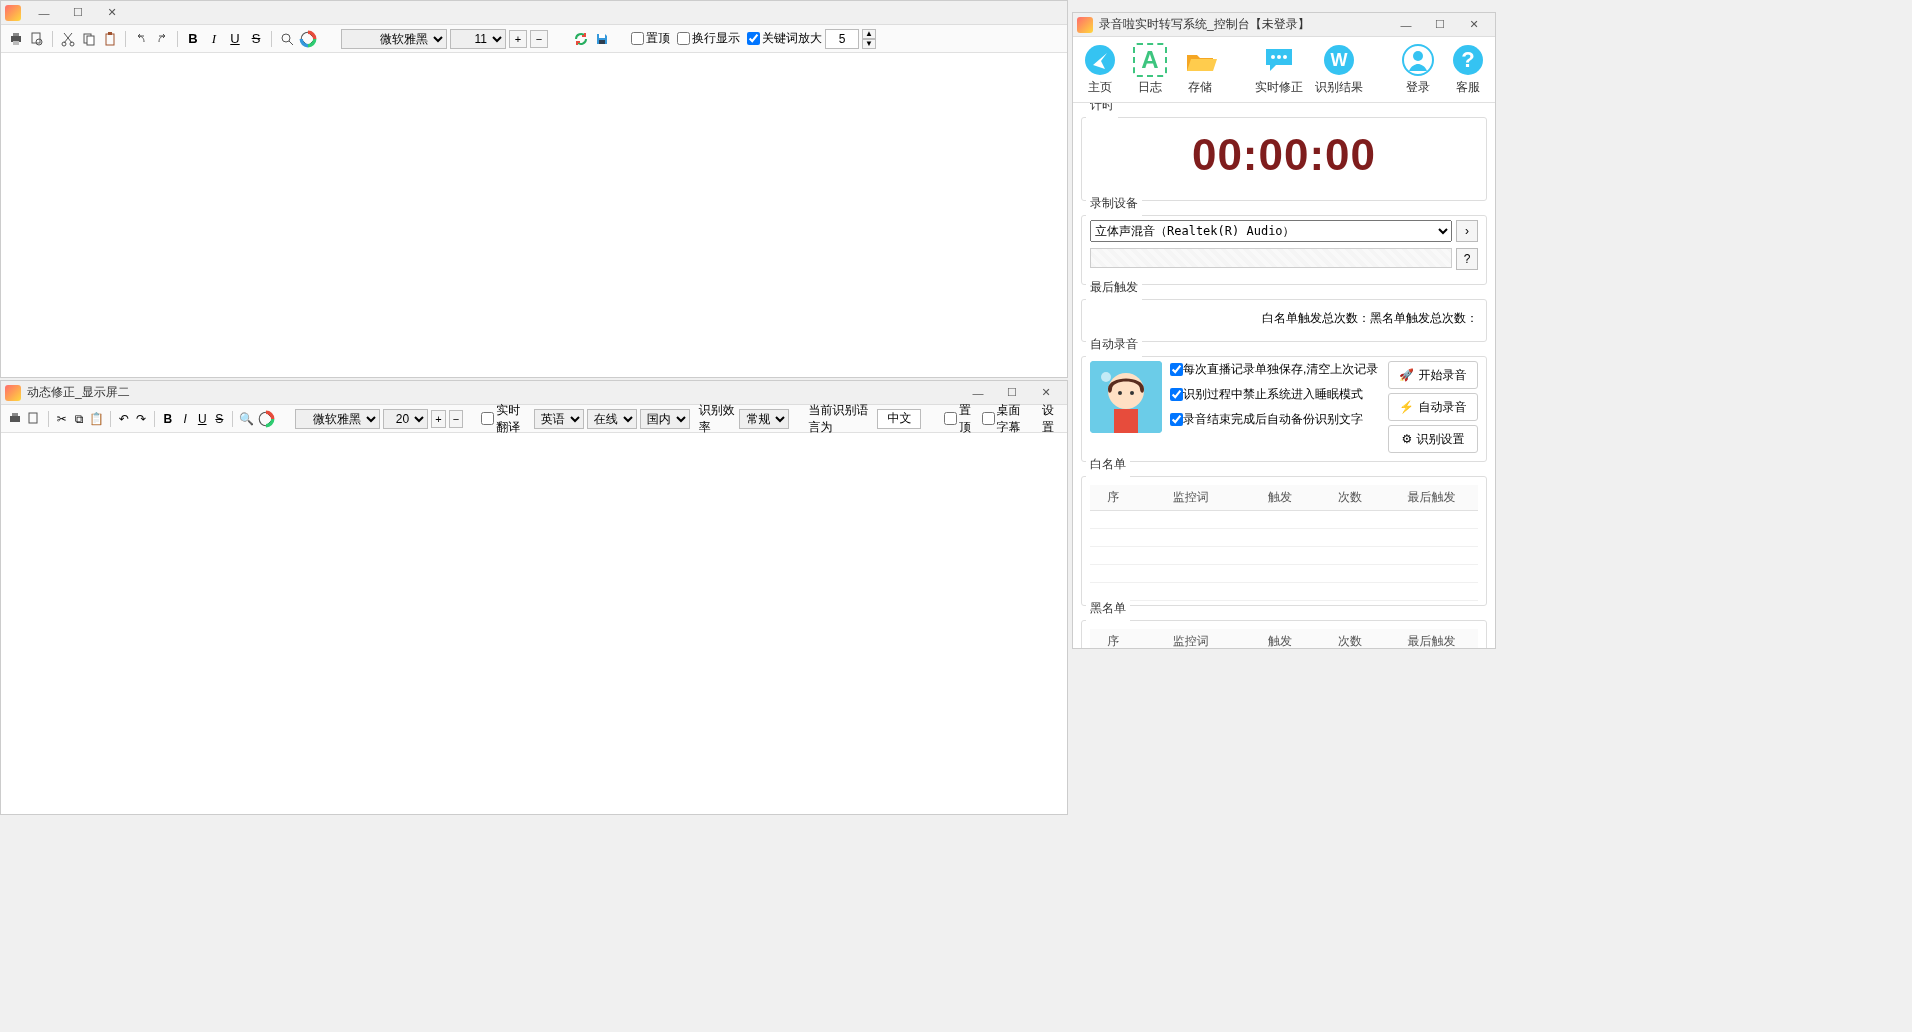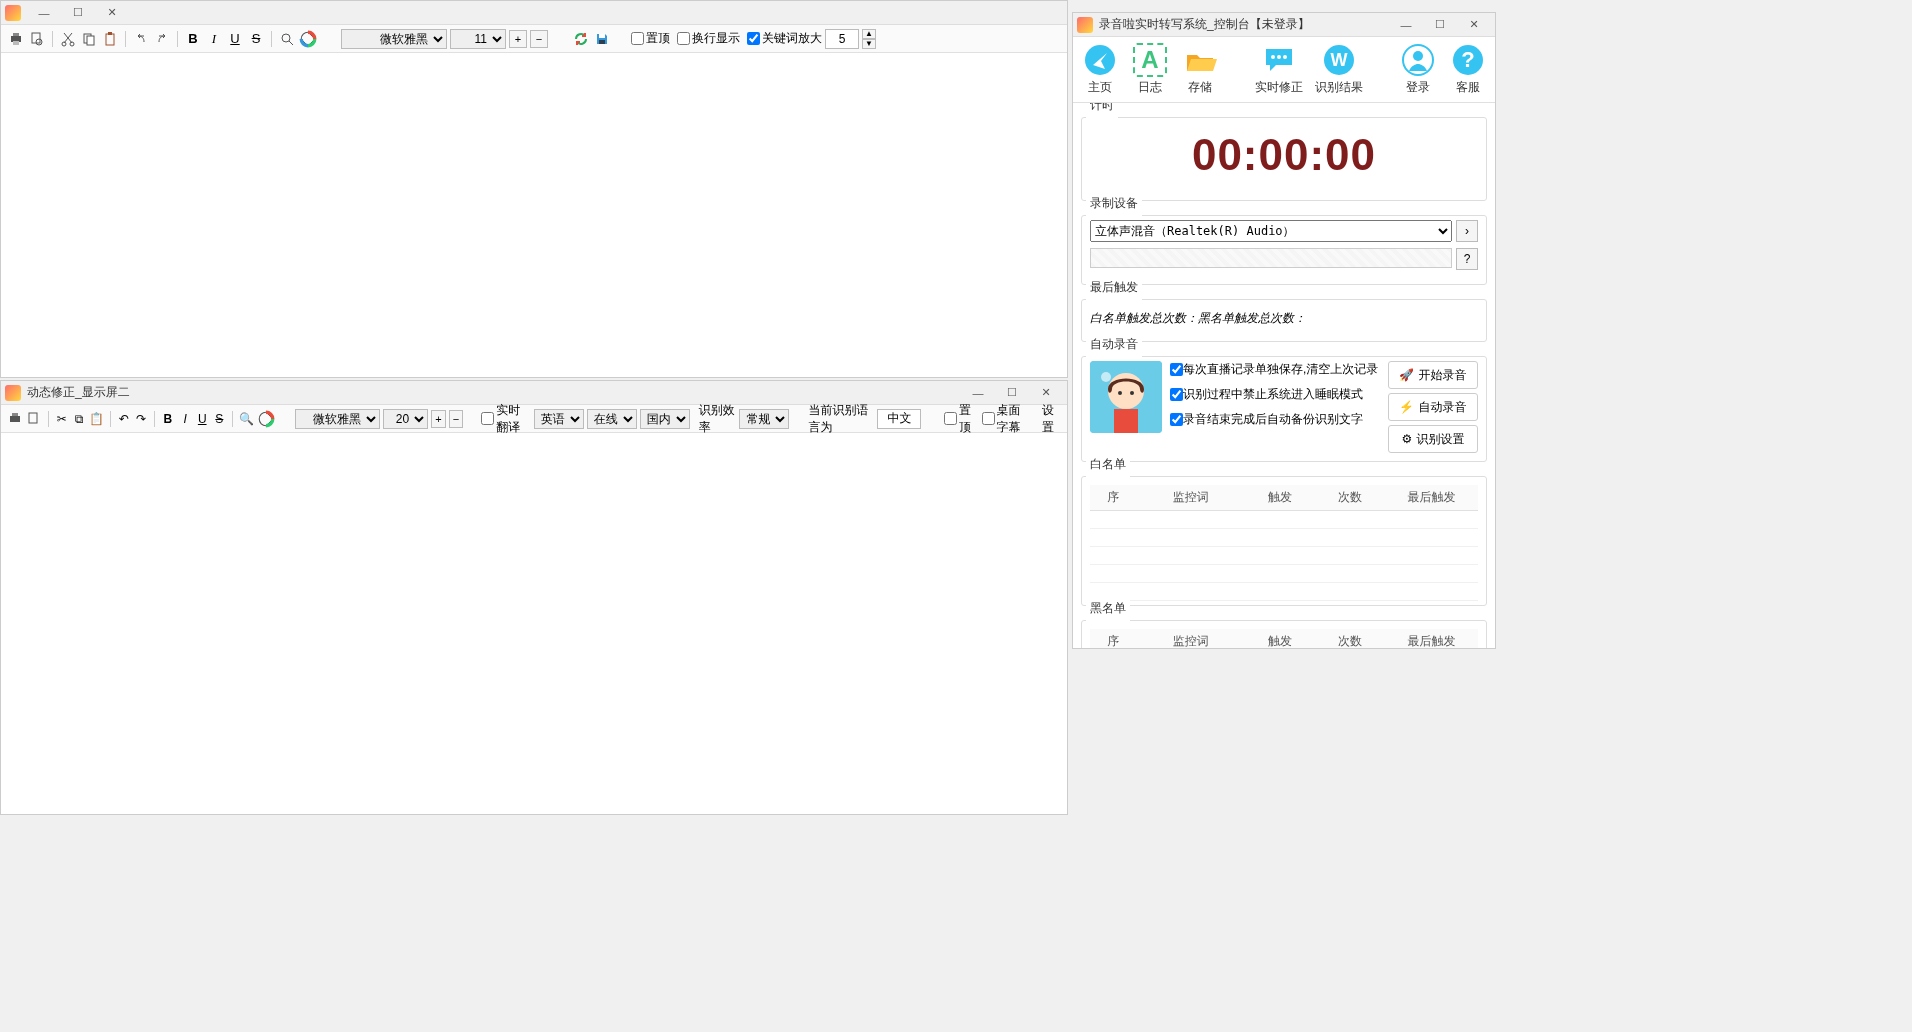--- a/index.html
+++ b/index.html
@@ -37,21 +37,21 @@
 .rp-group > legend, .rp-group > .legend { font-size: 12px; color: #333; padding: 0 4px; margin-left: -4px; background: #fff; position: relative; top: -12px; display: inline-block; }
 .rp-group-inner { margin-top: -8px; }
 
 .timer { font-size: 44px; font-weight: bold; color: #7f1d1d; text-align: center; font-family: "Arial Black", sans-serif; letter-spacing: 1px; padding: 8px 0 12px; }
 
 .device-row { display: flex; gap: 4px; margin-bottom: 6px; }
 .device-row select { flex: 1; height: 22px; font-size: 12px; font-family: monospace; }
 .device-row .sq-btn { width: 22px; height: 22px; border: 1px solid #bbb; display: flex; align-items: center; justify-content: center; cursor: pointer; background: #f5f5f5; }
 .progress-empty { flex: 1; height: 20px; border: 1px solid #ccc; background: repeating-linear-gradient(45deg,#f5f5f5,#f5f5f5 4px,#f9f9f9 4px,#f9f9f9 8px); }
 
-.summary-row { display: flex; justify-content: flex-start; padding: 6px 0; font-style: italic; }
+.summary-row { display: flex; justify-content: flex-end; padding: 6px 0; }
 .summary-row span { font-size: 12px; }
 
 .rules-flex { display: flex; gap: 8px; align-items: flex-start; }
 .avatar-box { width: 72px; height: 72px; background: #6bcce8; border-radius: 4px; overflow: hidden; flex-shrink: 0; display:flex; align-items:center; justify-content:center; }
 .rules-checks { display: flex; flex-direction: column; gap: 8px; flex: 1; }
 .rules-checks label { display: flex; align-items: center; gap: 0; font-size: 12px; }
 .side-actions { display: flex; flex-direction: column; gap: 4px; width: 90px; }
 .side-actions .act-btn { height: 28px; border: 1px solid #ccc; border-radius: 3px; display: flex; align-items: center; justify-content: center; gap: 4px; cursor: pointer; background: #fff; font-size: 12px; }
 
 .list-table { width: 100%; border-collapse: collapse; margin-top: 4px; }

